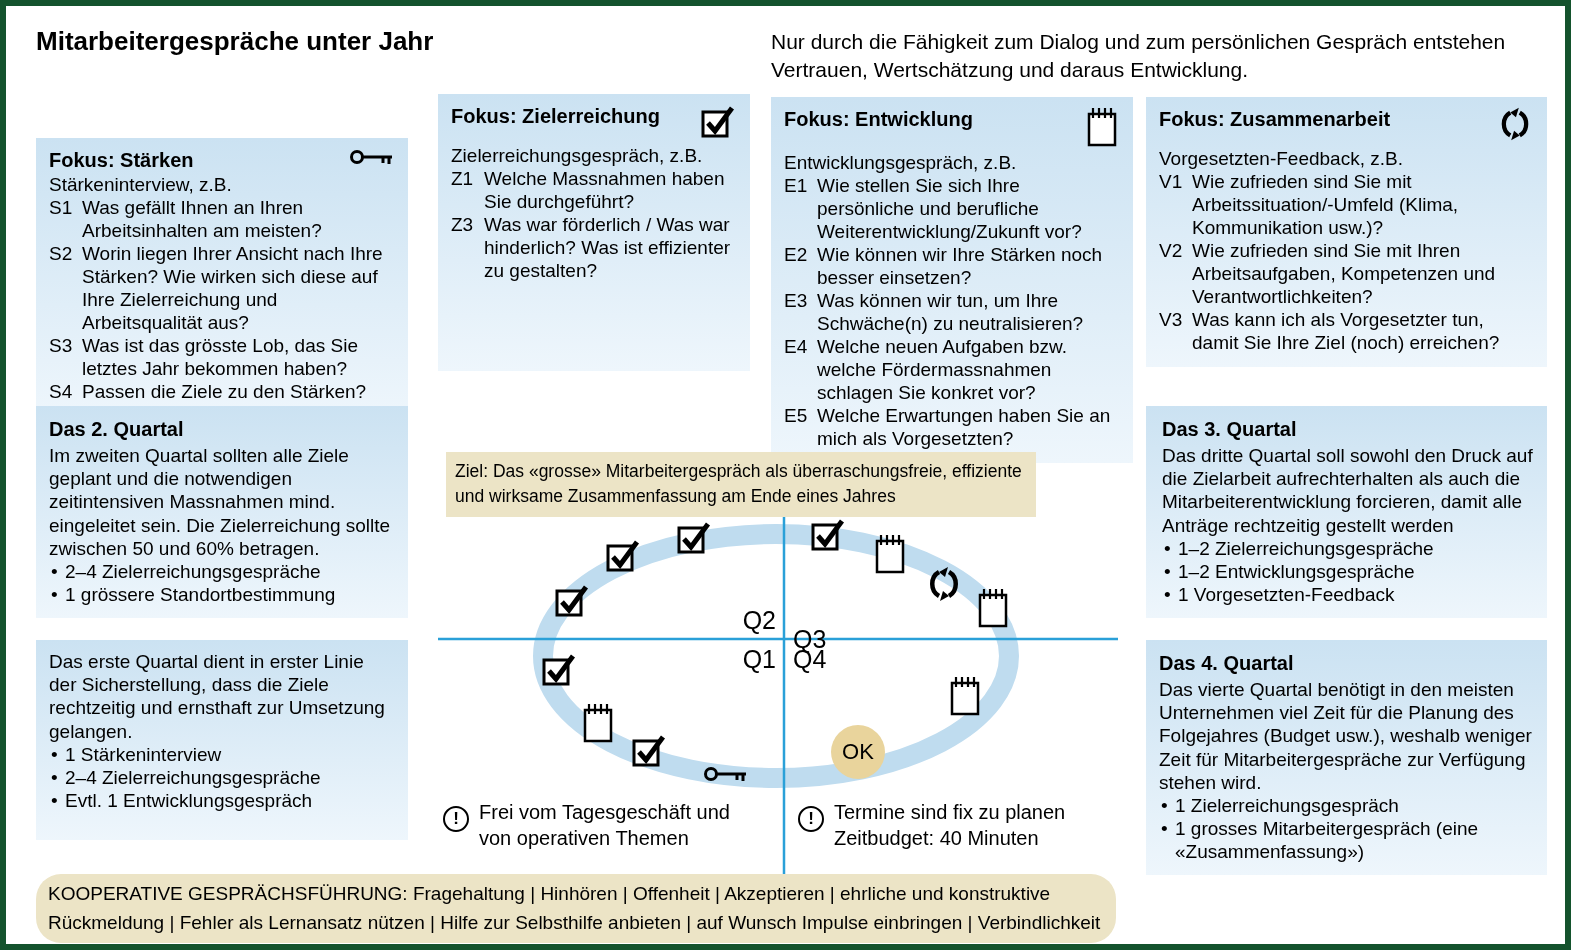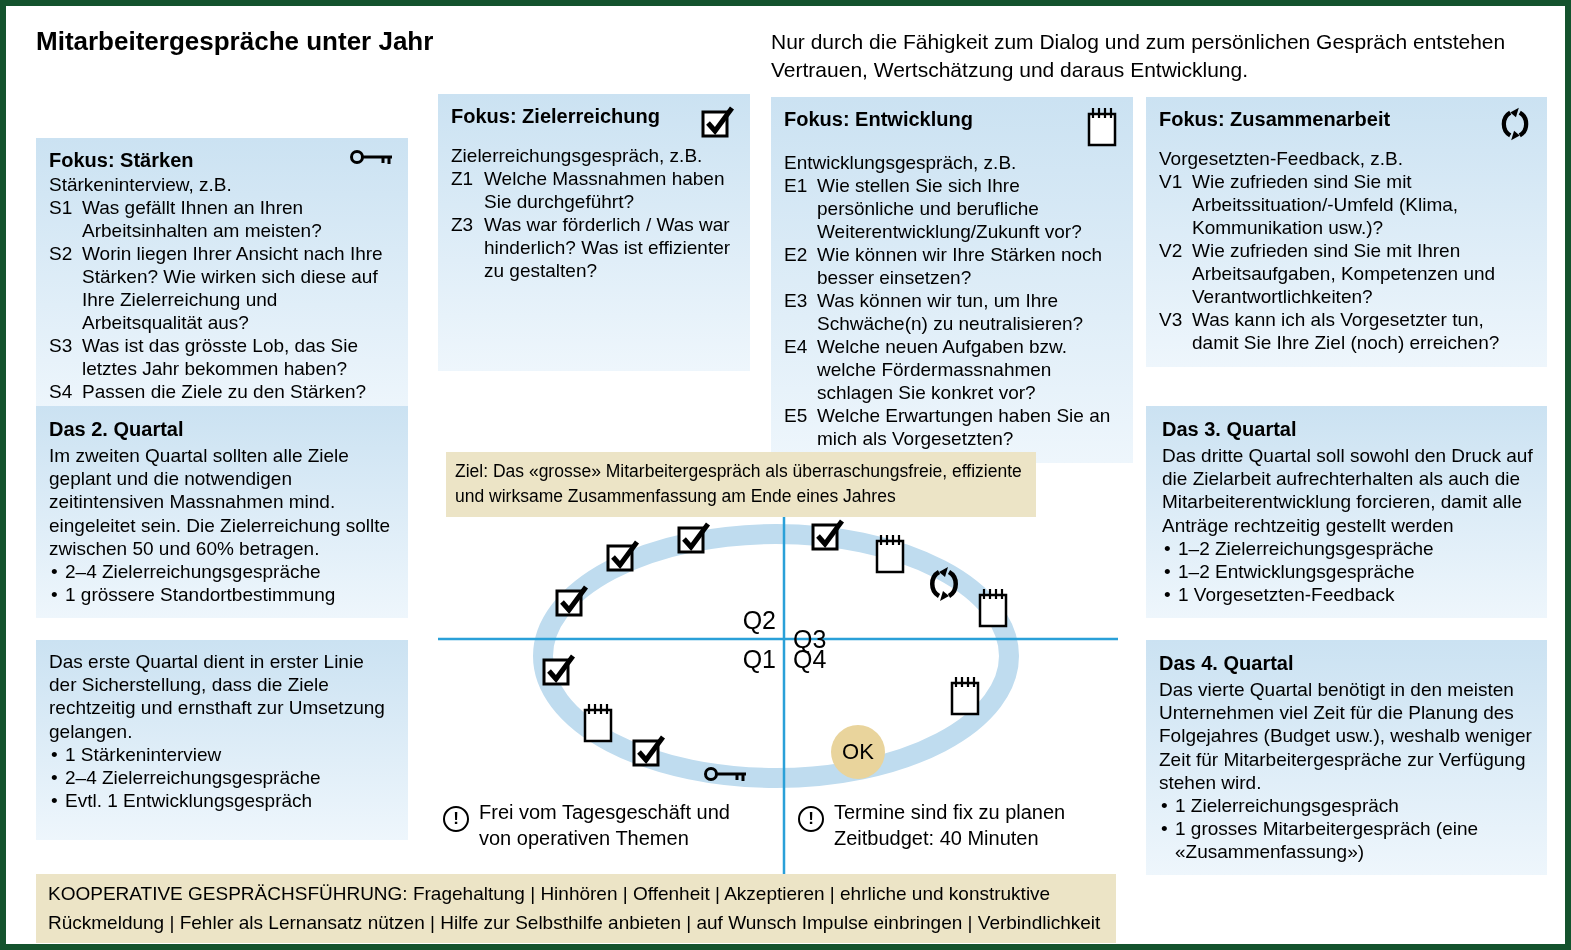--- a/index.html
+++ b/index.html
@@ -56,21 +56,21 @@
   .excl {
     flex:0 0 auto; width:26px; height:26px; margin-top:7px;
     border:2.5px solid #000; border-radius:50%;
     display:flex; align-items:center; justify-content:center;
     font-weight:bold; font-size:17px;
   }
   .reminder-text { font-size:20px; line-height:1.32; }
 
   .footer-bar {
     position:absolute; left:30px; top:868px; width:1080px; min-height:57px;
-    background:#ece4c6; padding:6px 12px; font-size:19px; line-height:1.5;
+    background:#ece4c6; padding:6px 12px; font-size:19px; line-height:1.5;border-radius:25px;
   }
 </style>
 </head>
 <body>
 
 <div class="canvas">
 
   <div class="page-title">Mitarbeitergespräche unter Jahr</div>
   <div class="intro">Nur durch die Fähigkeit zum Dialog und zum persönlichen Gespräch entstehen Vertrauen, Wertschätzung und daraus Entwicklung.</div>
 

